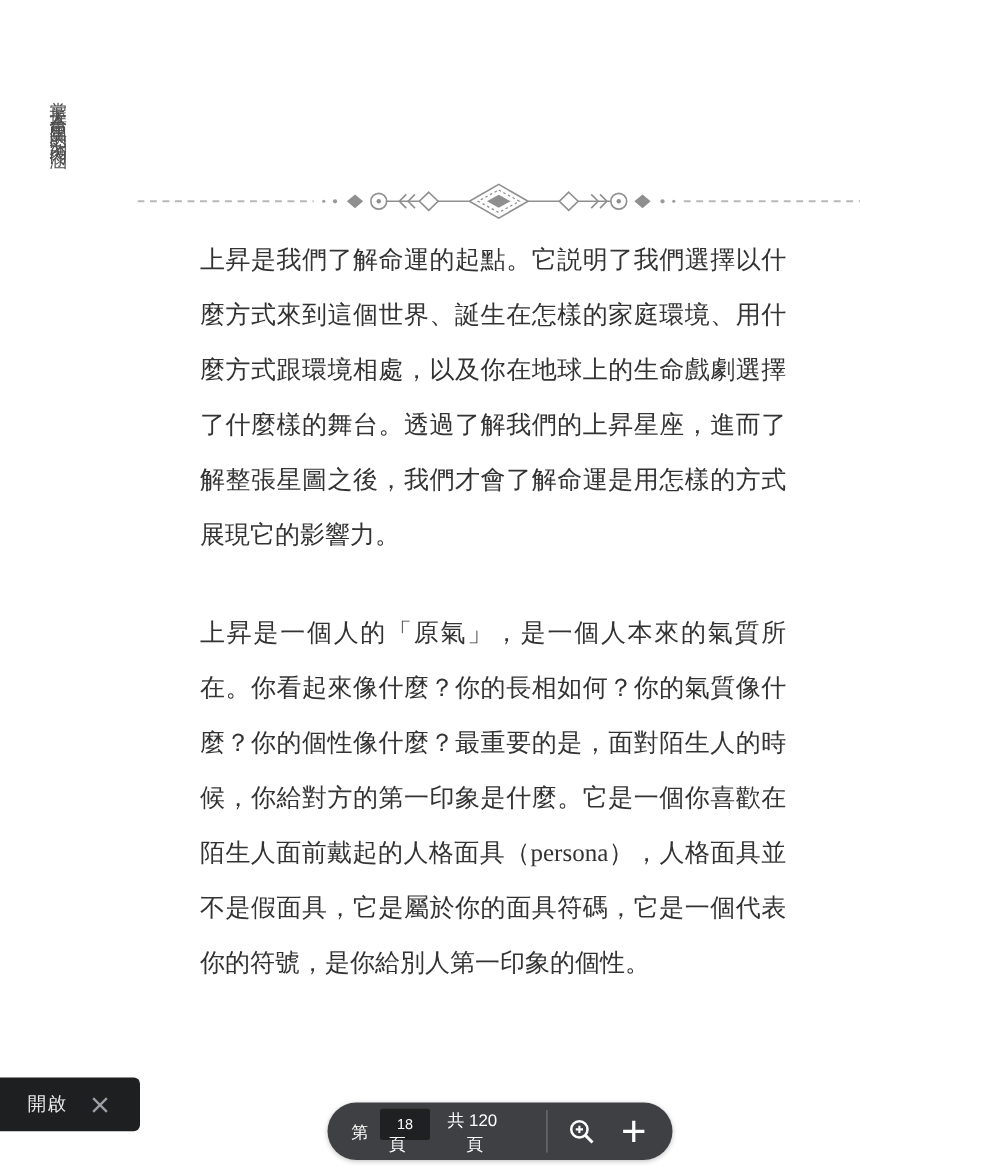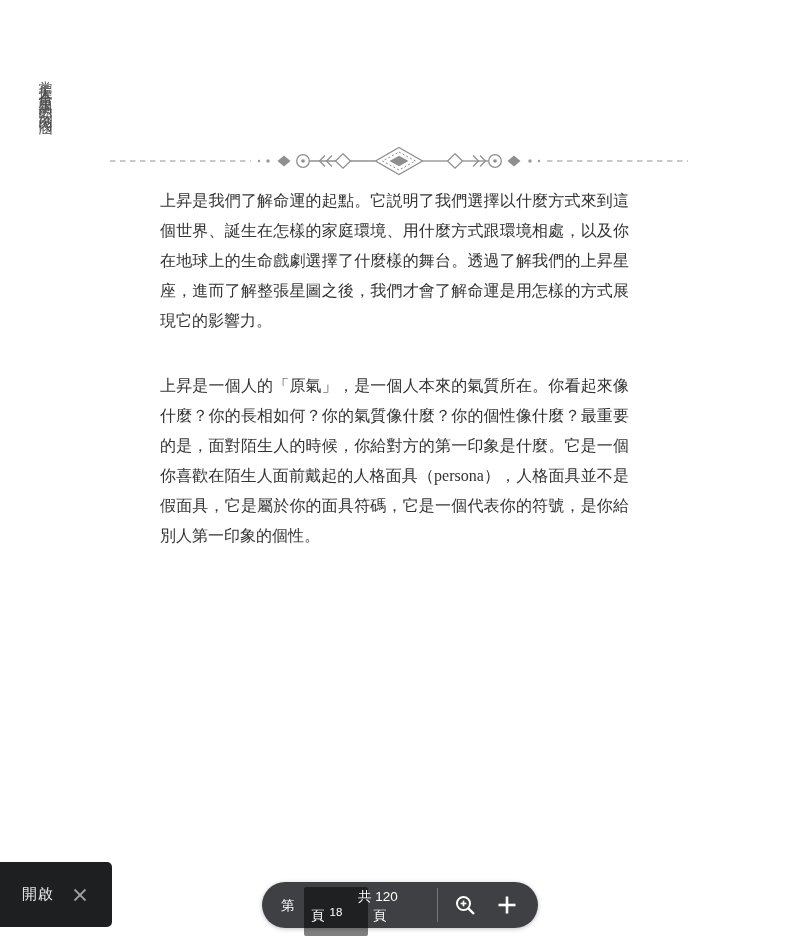--- a/index.html
+++ b/index.html
@@ -17,26 +17,26 @@
   }
   
   .ornament{position:absolute;left:110px;top:146px;width:578px;height:30px;}
   
   .content{
     position:absolute;left:160px;top:186px;width:469px;
     color:#333333;
   }
   .content p{
     margin:0 0 35px 0;
-    font-size:16px;line-height:30px;
+    font-size:20px;line-height:44px;
     text-align:justify;text-justify:inter-character;
   }
   
   .open-bar{
-    position:absolute;left:0;top:862px;width:112px;height:65px;
+    position:absolute;left:0;top:862px;width:112px;height:43px;
     background:#1e1f20;border-radius:0 5px 5px 0;
     display:flex;align-items:center;
     font-family:"Liberation Sans","DejaVu Sans",sans-serif;
     z-index:6;
   }
   .open-bar .open-label{
     margin-left:22px;font-size:15px;color:#e8e8e8;letter-spacing:1px;cursor:pointer;
   }
   .open-bar .close-btn{
     margin-left:17px;width:18px;height:18px;display:flex;align-items:center;justify-content:center;cursor:pointer;
@@ -47,21 +47,21 @@
     background:rgba(32,33,36,0.86);border-radius:23px;
     box-shadow:0 1px 4px rgba(0,0,0,0.25);
     color:#ffffff;font-family:"Liberation Sans","DejaVu Sans",sans-serif;
     z-index:5;
   }
   .page-toolbar .lbl{position:absolute;font-size:13.5px;color:#ffffff;}
   .tb-prefix{left:19px;top:15px;}
   .page-input{
     position:absolute;left:42px;top:5px;width:32px;height:17px;
     background:rgba(0,0,0,0.5);border:none;border-radius:2px;
-    color:#ffffff;font-size:11.5px;text-align:center;padding:16px;
+    color:#ffffff;font-size:11.5px;text-align:center;padding:4px;
     font-family:"Liberation Sans","DejaVu Sans",sans-serif;
   }
   .tb-suffix1{left:49px;top:25px;}
   .tb-total{left:96px;top:6px;}
   .tb-suffix2{left:111px;top:25px;}
   .tb-divider{
     position:absolute;left:175px;top:6px;width:1px;height:34px;
     background:rgba(255,255,255,0.28);
   }
   .tb-zoom{position:absolute;left:191px;top:11px;width:24px;height:24px;cursor:pointer;}

